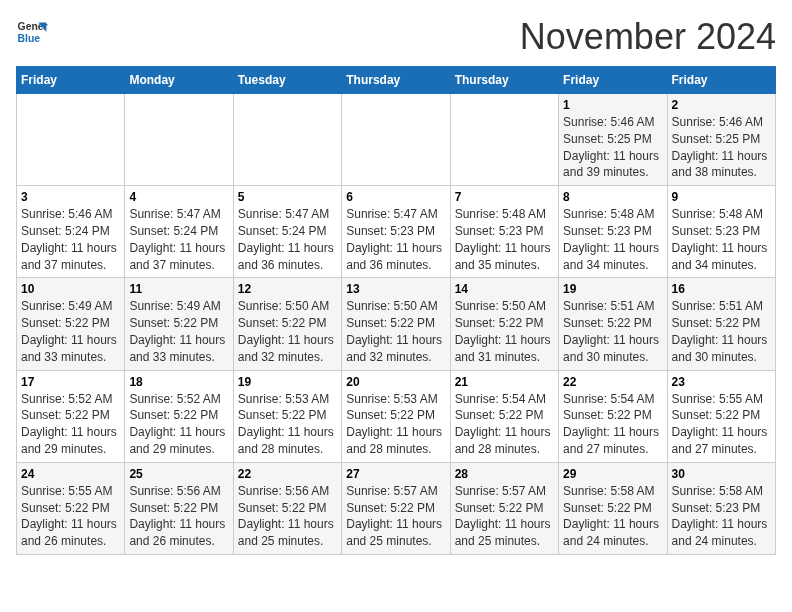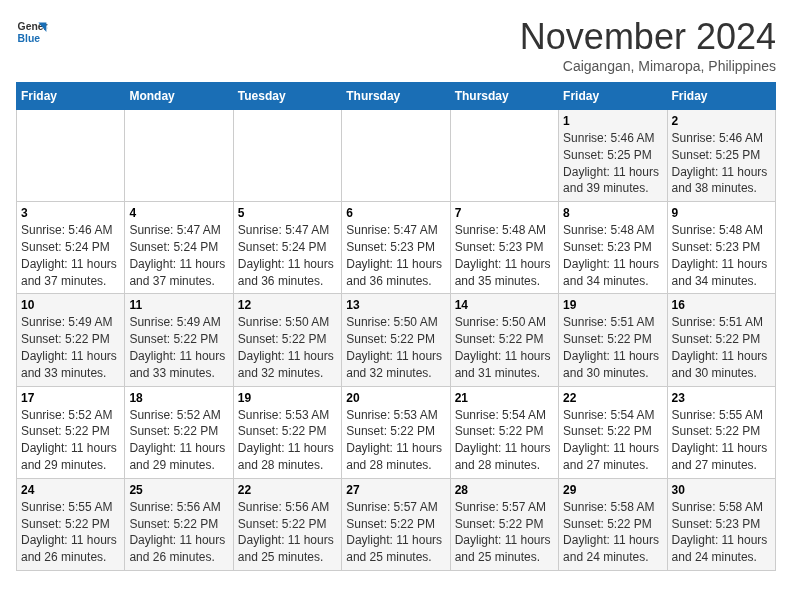--- a/index.html
+++ b/index.html
@@ -19,21 +19,21 @@
     .logo {
       display: flex;
       align-items: center;
       gap: 4px;
     }
     .logo-icon {
       width: 32px;
       height: 32px;
     }
     .title-area {
-      text-align: right;
+      text-align: center;
     }
     .month-title {
       font-size: 36px;
       font-weight: normal;
       color: #333;
     }
     .location {
       font-size: 14px;
       color: #555;
     }
@@ -85,21 +85,20 @@
 <div class="header">
   <div class="logo">
     <svg class="logo-icon" viewBox="0 0 40 40" xmlns="http://www.w3.org/2000/svg">
       <text x="2" y="18" font-size="13" font-weight="bold" fill="#333">General</text>
       <text x="2" y="32" font-size="13" font-weight="bold" fill="#1a6eb5">Blue</text>
       <polygon points="28,8 38,8 38,20" fill="#1a6eb5"></polygon>
     </svg>
   </div>
   <div class="title-area">
     <div class="month-title">November 2024</div>
-    <div class="location">Caigangan, Mimaropa, Philippines</div>
   </div>
 </div>
 
 <table class="calendar">
   <thead>
     <tr>
     <th>Friday</th>
         <th>Monday</th>
         <th>Tuesday</th>
         <th>Thursday</th>

